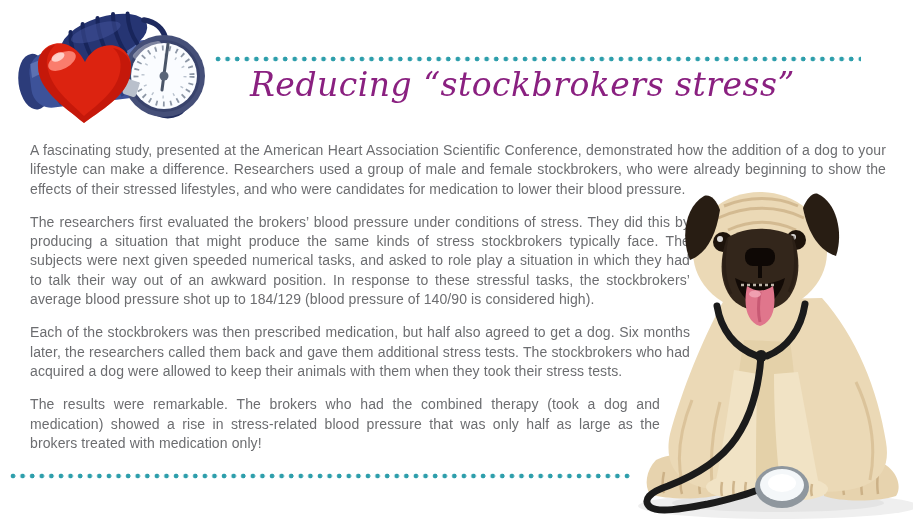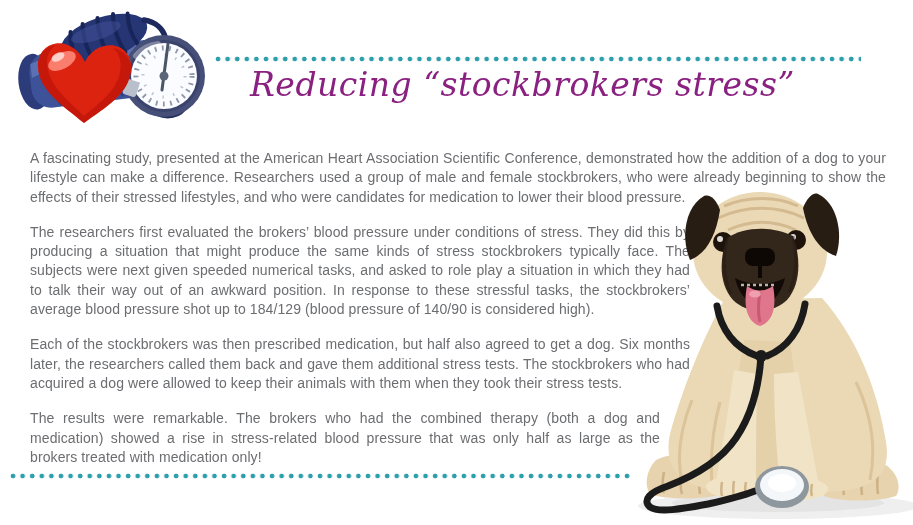--- a/index.html
+++ b/index.html
@@ -24,21 +24,21 @@
     font-size:33px;line-height:1.15;letter-spacing:.5px;
     color:var(--title-purple,#8A2080);
     white-space:nowrap;
   }
   .article{
     position:absolute;left:30px;top:133px;width:856px;
     font-size:14px;line-height:19.3px;letter-spacing:.1px;
     color:var(--body-gray,#6C6D70);
     text-align:justify;
   }
-  .article p{margin:16px 0 14px 0;}
+  .article p{margin:8px 0 14px 0;}
   .article p.wrap{width:660px;}
   .article p.wrap-narrow{width:630px;}
   .illu{position:absolute;pointer-events:none;}
   .illu.bp{left:12px;top:4px;width:205px;height:122px;}
   .illu.pug{left:628px;top:190px;width:285px;height:335px;}
 </style>
 </head>
 <body>
 
 <div class="page">
@@ -77,21 +77,21 @@
   </svg>
 
   <div class="dots top"></div>
 
   <h1 class="title">Reducing “stockbrokers stress”</h1>
 
   <div class="article">
     <p>A fascinating study, presented at the American Heart Association Scientific Conference, demonstrated how the addition of a dog to your lifestyle can make a difference. Researchers used a group of male and female stockbrokers, who were already beginning to show the effects of their stressed lifestyles, and who were candidates for medication to lower their blood pressure.</p>
     <p class="wrap">The researchers first evaluated the brokers’ blood pressure under conditions of stress. They did this by producing a situation that might produce the same kinds of stress stockbrokers typically face. The subjects were next given speeded numerical tasks, and asked to role play a situation in which they had to talk their way out of an awkward position. In response to these stressful tasks, the stockbrokers’ average blood pressure shot up to 184/129 (blood pressure of 140/90 is considered high).</p>
     <p class="wrap">Each of the stockbrokers was then prescribed medication, but half also agreed to get a dog. Six months later, the researchers called them back and gave them additional stress tests. The stockbrokers who had acquired a dog were allowed to keep their animals with them when they took their stress tests.</p>
-    <p class="wrap-narrow">The results were remarkable. The brokers who had the combined therapy (both a dog and medication) showed a rise in stress-related blood pressure that was only half as large as the brokers treated with medication only!</p>
+    <p class="wrap-narrow">The results were remarkable. The brokers who had the combined therapy (took a dog and medication) showed a rise in stress-related blood pressure that was only half as large as the brokers treated with medication only!</p>
   </div>
 
   <svg class="illu pug" viewBox="0 0 285 335" aria-hidden="true">
     <ellipse cx="150" cy="316" rx="140" ry="13" fill="#EFEFEF"></ellipse>
     <ellipse cx="150" cy="313" rx="106" ry="9" fill="#E4E4E4"></ellipse>
     <g>
       <path d="M28,270 C18,280 16,296 22,304 C38,310 76,310 94,304 L96,272 C73,262 43,262 28,270 Z" fill="#E7D3AE"></path>
       <path d="M256,274 C270,282 274,298 268,306 C250,312 212,312 196,306 L196,276 C218,266 244,266 256,274 Z" fill="#E7D3AE"></path>
       <path d="M36,282 C34,292 34,298 36,303 M54,280 C52,290 52,298 54,304 M72,280 C71,290 71,298 72,304 M216,282 C215,292 215,300 216,305 M234,280 C233,290 233,298 234,305 M250,282 C249,291 249,298 250,304" stroke="#C5A97D" stroke-width="2.5" fill="none" opacity="0.8"></path>
       <path d="M96,110 C74,150 54,200 42,244 C34,282 58,300 98,300 L192,302 C242,302 264,288 258,252 C250,200 228,146 194,108 Z" fill="#EBD9B6"></path>

